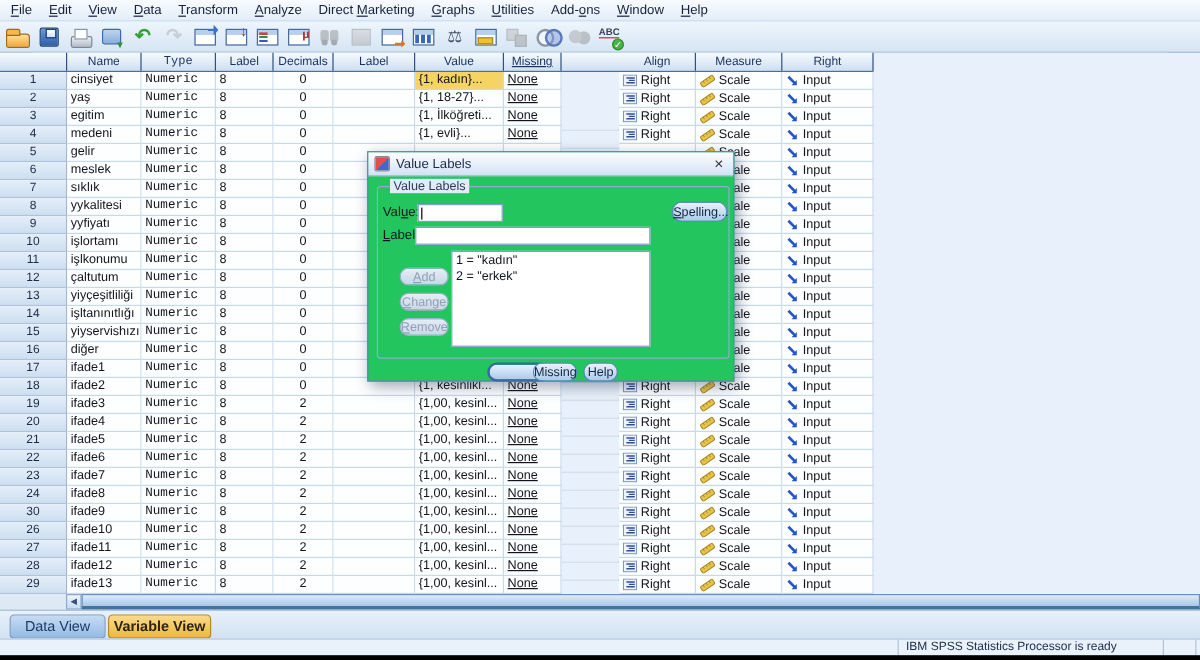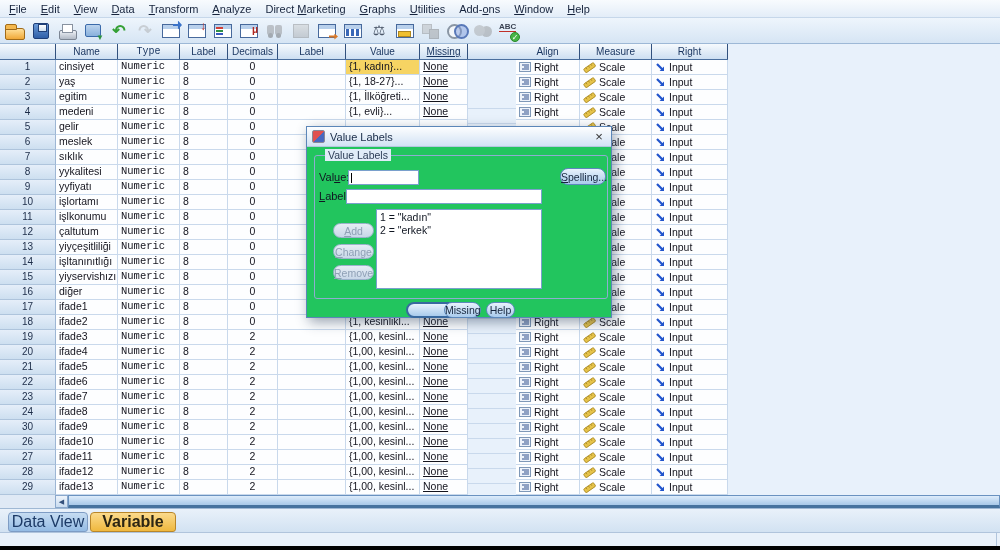--- a/index.html
+++ b/index.html
@@ -102,21 +102,21 @@
   
   .hscroll{position:absolute;top:495px;left:0;width:1000px;height:13px;background:#dfe9f5;}
   .hs-left{position:absolute;left:55px;top:0;width:13px;height:13px;box-sizing:border-box;
     background:linear-gradient(#eef4fb,#c9dcf0);border:1px solid #8aa8cc;
     font-size:7px;line-height:11px;text-align:center;color:#33507c;}
   .hs-thumb{position:absolute;left:68px;top:0;right:0;height:13px;box-sizing:border-box;
     background:linear-gradient(#ddecfb,#a8c8e8);border:1px solid #6a92c0;border-bottom:3px solid #46729e;}
   .tabsrow{position:absolute;top:508px;left:0;width:1000px;height:24px;
     background:linear-gradient(#e9f1fa,#d2e2f2);border-top:1px solid #9fb8d4;box-sizing:border-box;}
   .tab{position:absolute;top:3px;height:20px;box-sizing:border-box;border:1px solid #7e9cc4;
-    border-radius:4px 4px 3px 3px;font-size:16px;line-height:18px;text-align:center;color:#1c3a66;}
+    border-radius:4px 4px 3px 3px;font-size:12px;line-height:18px;text-align:center;color:#1c3a66;}
   .tab-data{left:8px;width:80px;background:linear-gradient(#c6dcf2,#94bbe4);}
   .tab-var{left:90px;width:86px;background:linear-gradient(#fbda8c,#efb83e);
     border-color:#b8862a;font-weight:bold;color:#2b2513;}
   .statusbar{position:absolute;top:532px;left:0;width:1000px;height:14px;background:#e9f1fa;
     border-top:1px solid #b0c4dc;box-sizing:border-box;font-size:10px;color:#20304a;}
   .sb-msg{position:absolute;left:748px;top:0;width:222px;height:13px;line-height:13px;
     padding-left:6px;box-sizing:border-box;border-left:1px solid #b0c4dc;border-right:1px solid #b0c4dc;}
   .sb-p2{position:absolute;left:972px;top:0;width:24px;height:13px;border-right:1px solid #b0c4dc;}
   .blackbar{position:absolute;top:546px;left:0;width:1000px;height:4px;background:#010101;}
 
@@ -1156,20 +1156,21 @@
     <div class="hs-left">◀</div>
     <div class="hs-thumb"></div>
   </div>
 
   <div class="tabsrow">
     <div class="tab tab-data">Data View</div>
     <div class="tab tab-var">Variable View</div>
   </div>
 
   <div class="statusbar">
+    <div class="sb-msg">IBM SPSS Statistics Processor is ready</div>
     <div class="sb-p2"></div>
   </div>
 
   <div class="blackbar"></div>
 
   <div class="dlg">
     <div class="dlg-title">
       <span class="dlg-ico"></span>
       <span>Value Labels</span>
       <span class="dlg-close">×</span>

